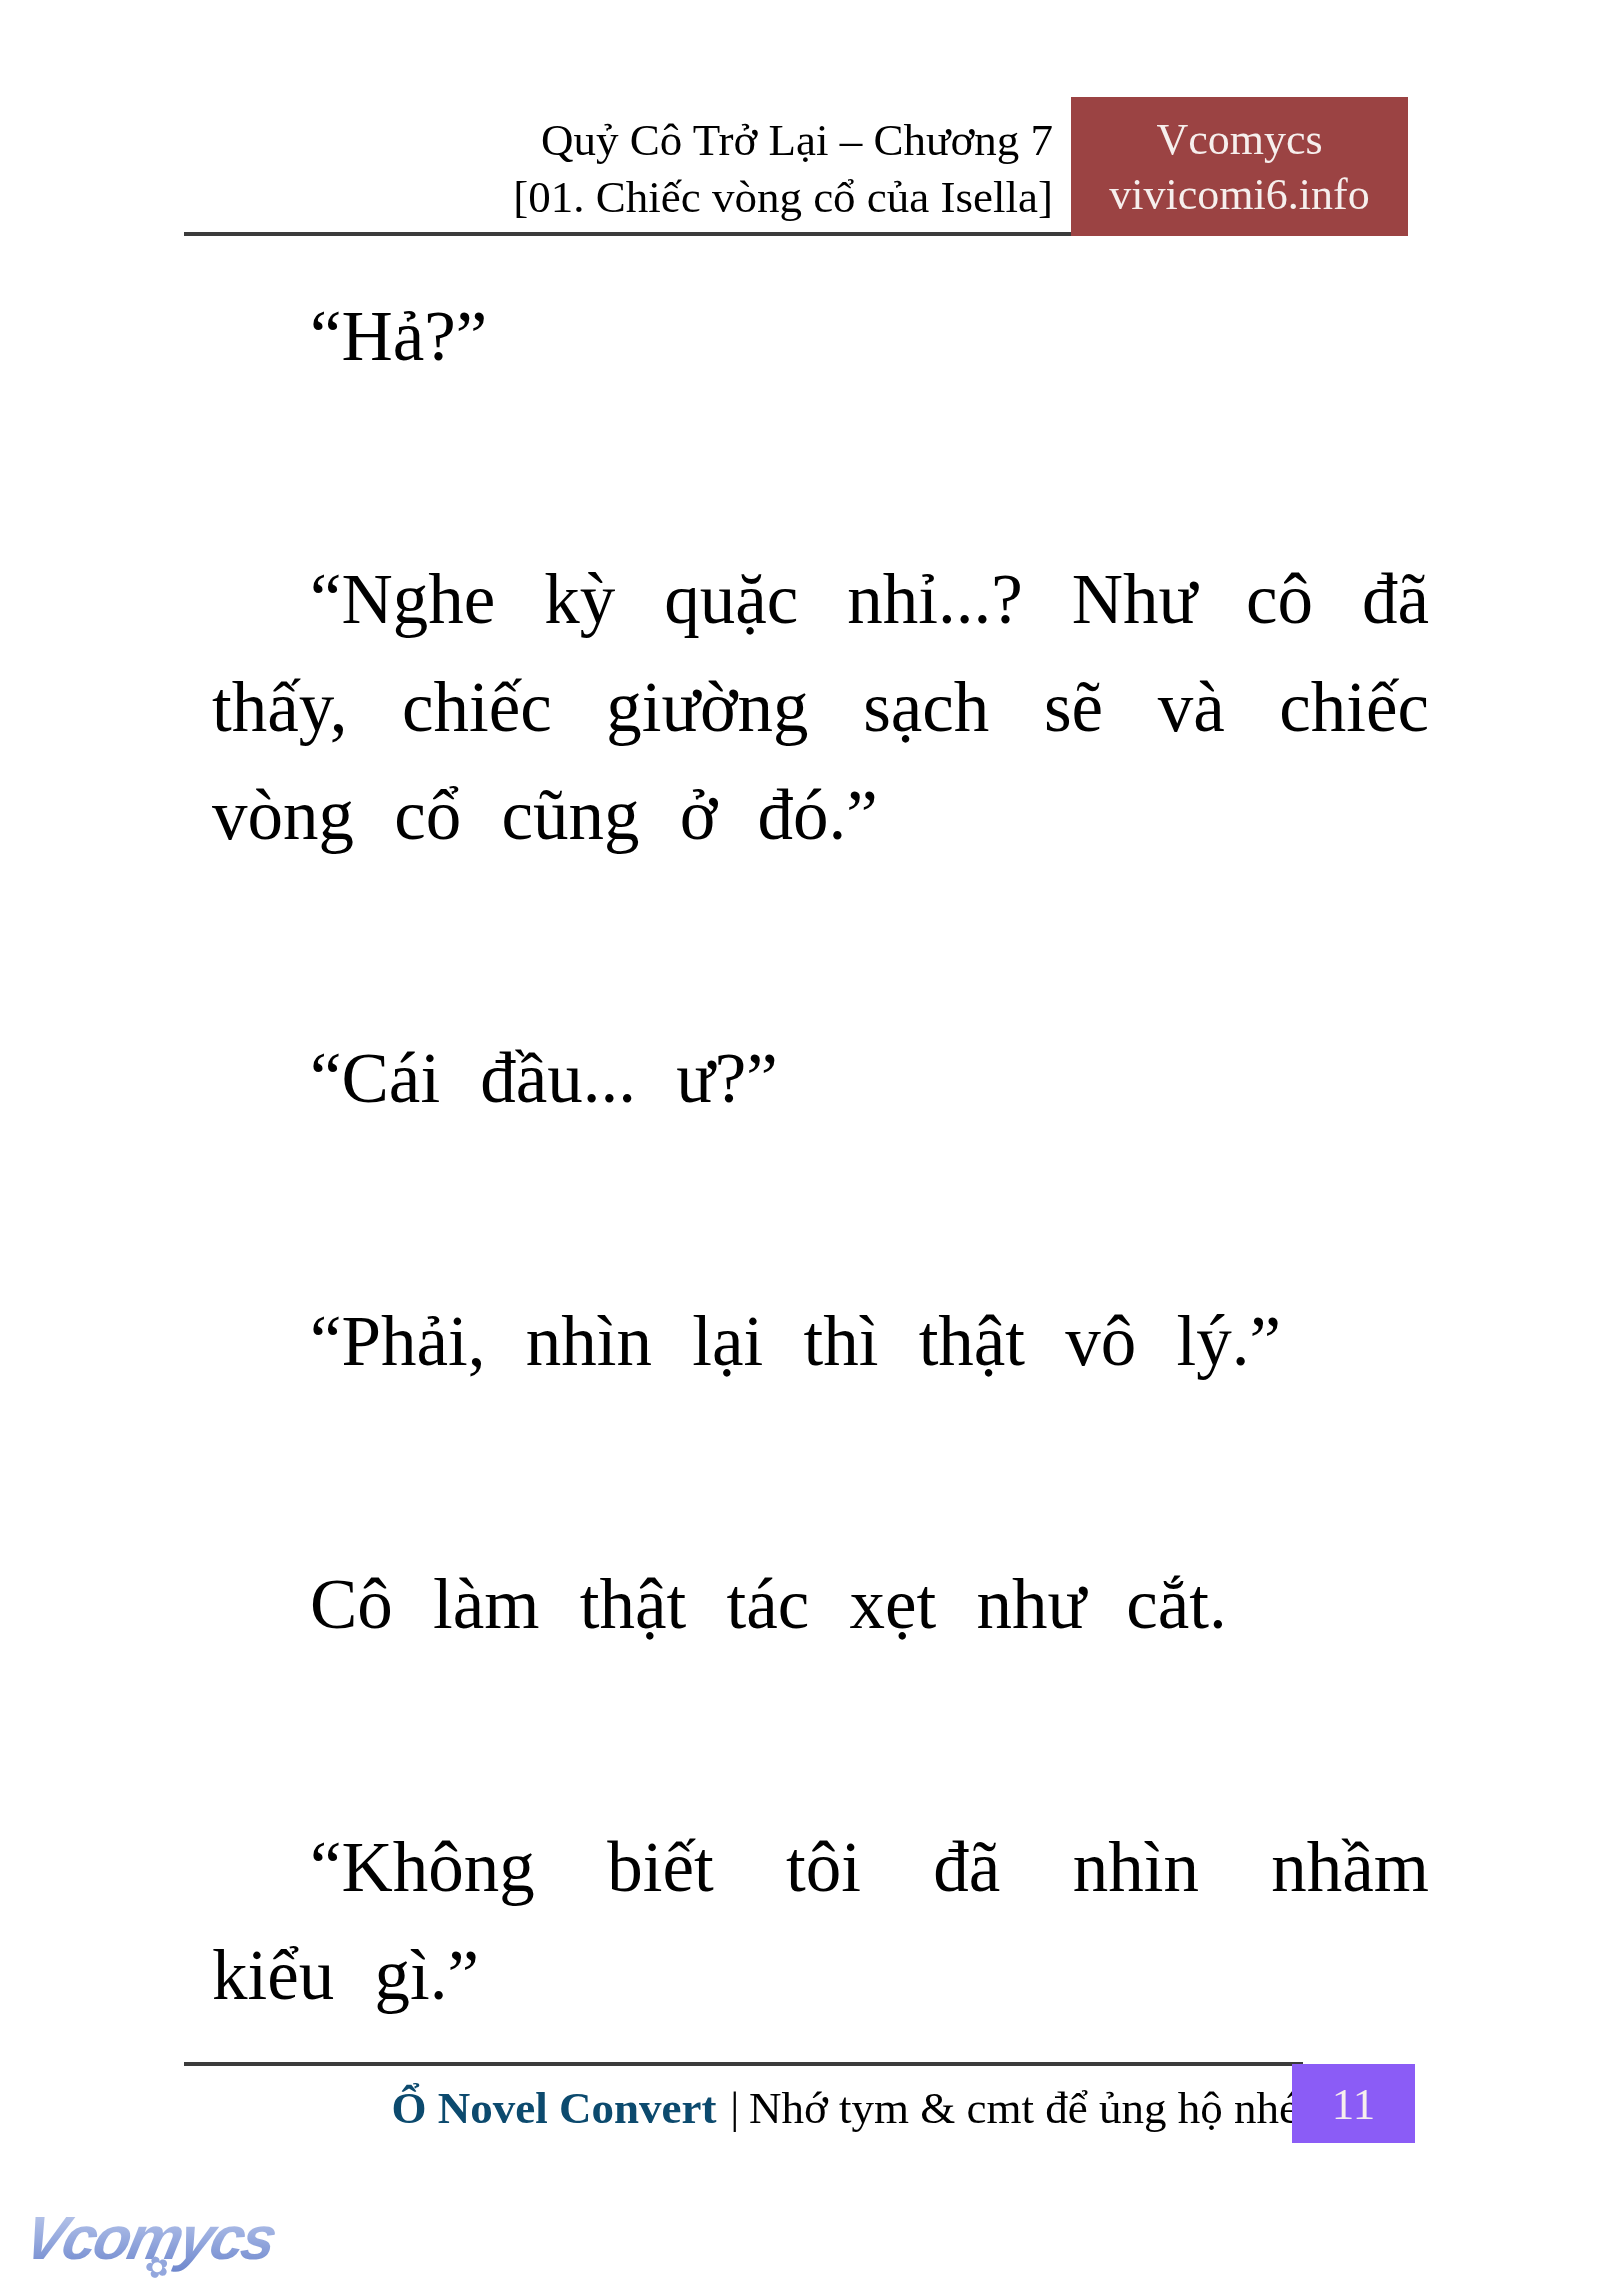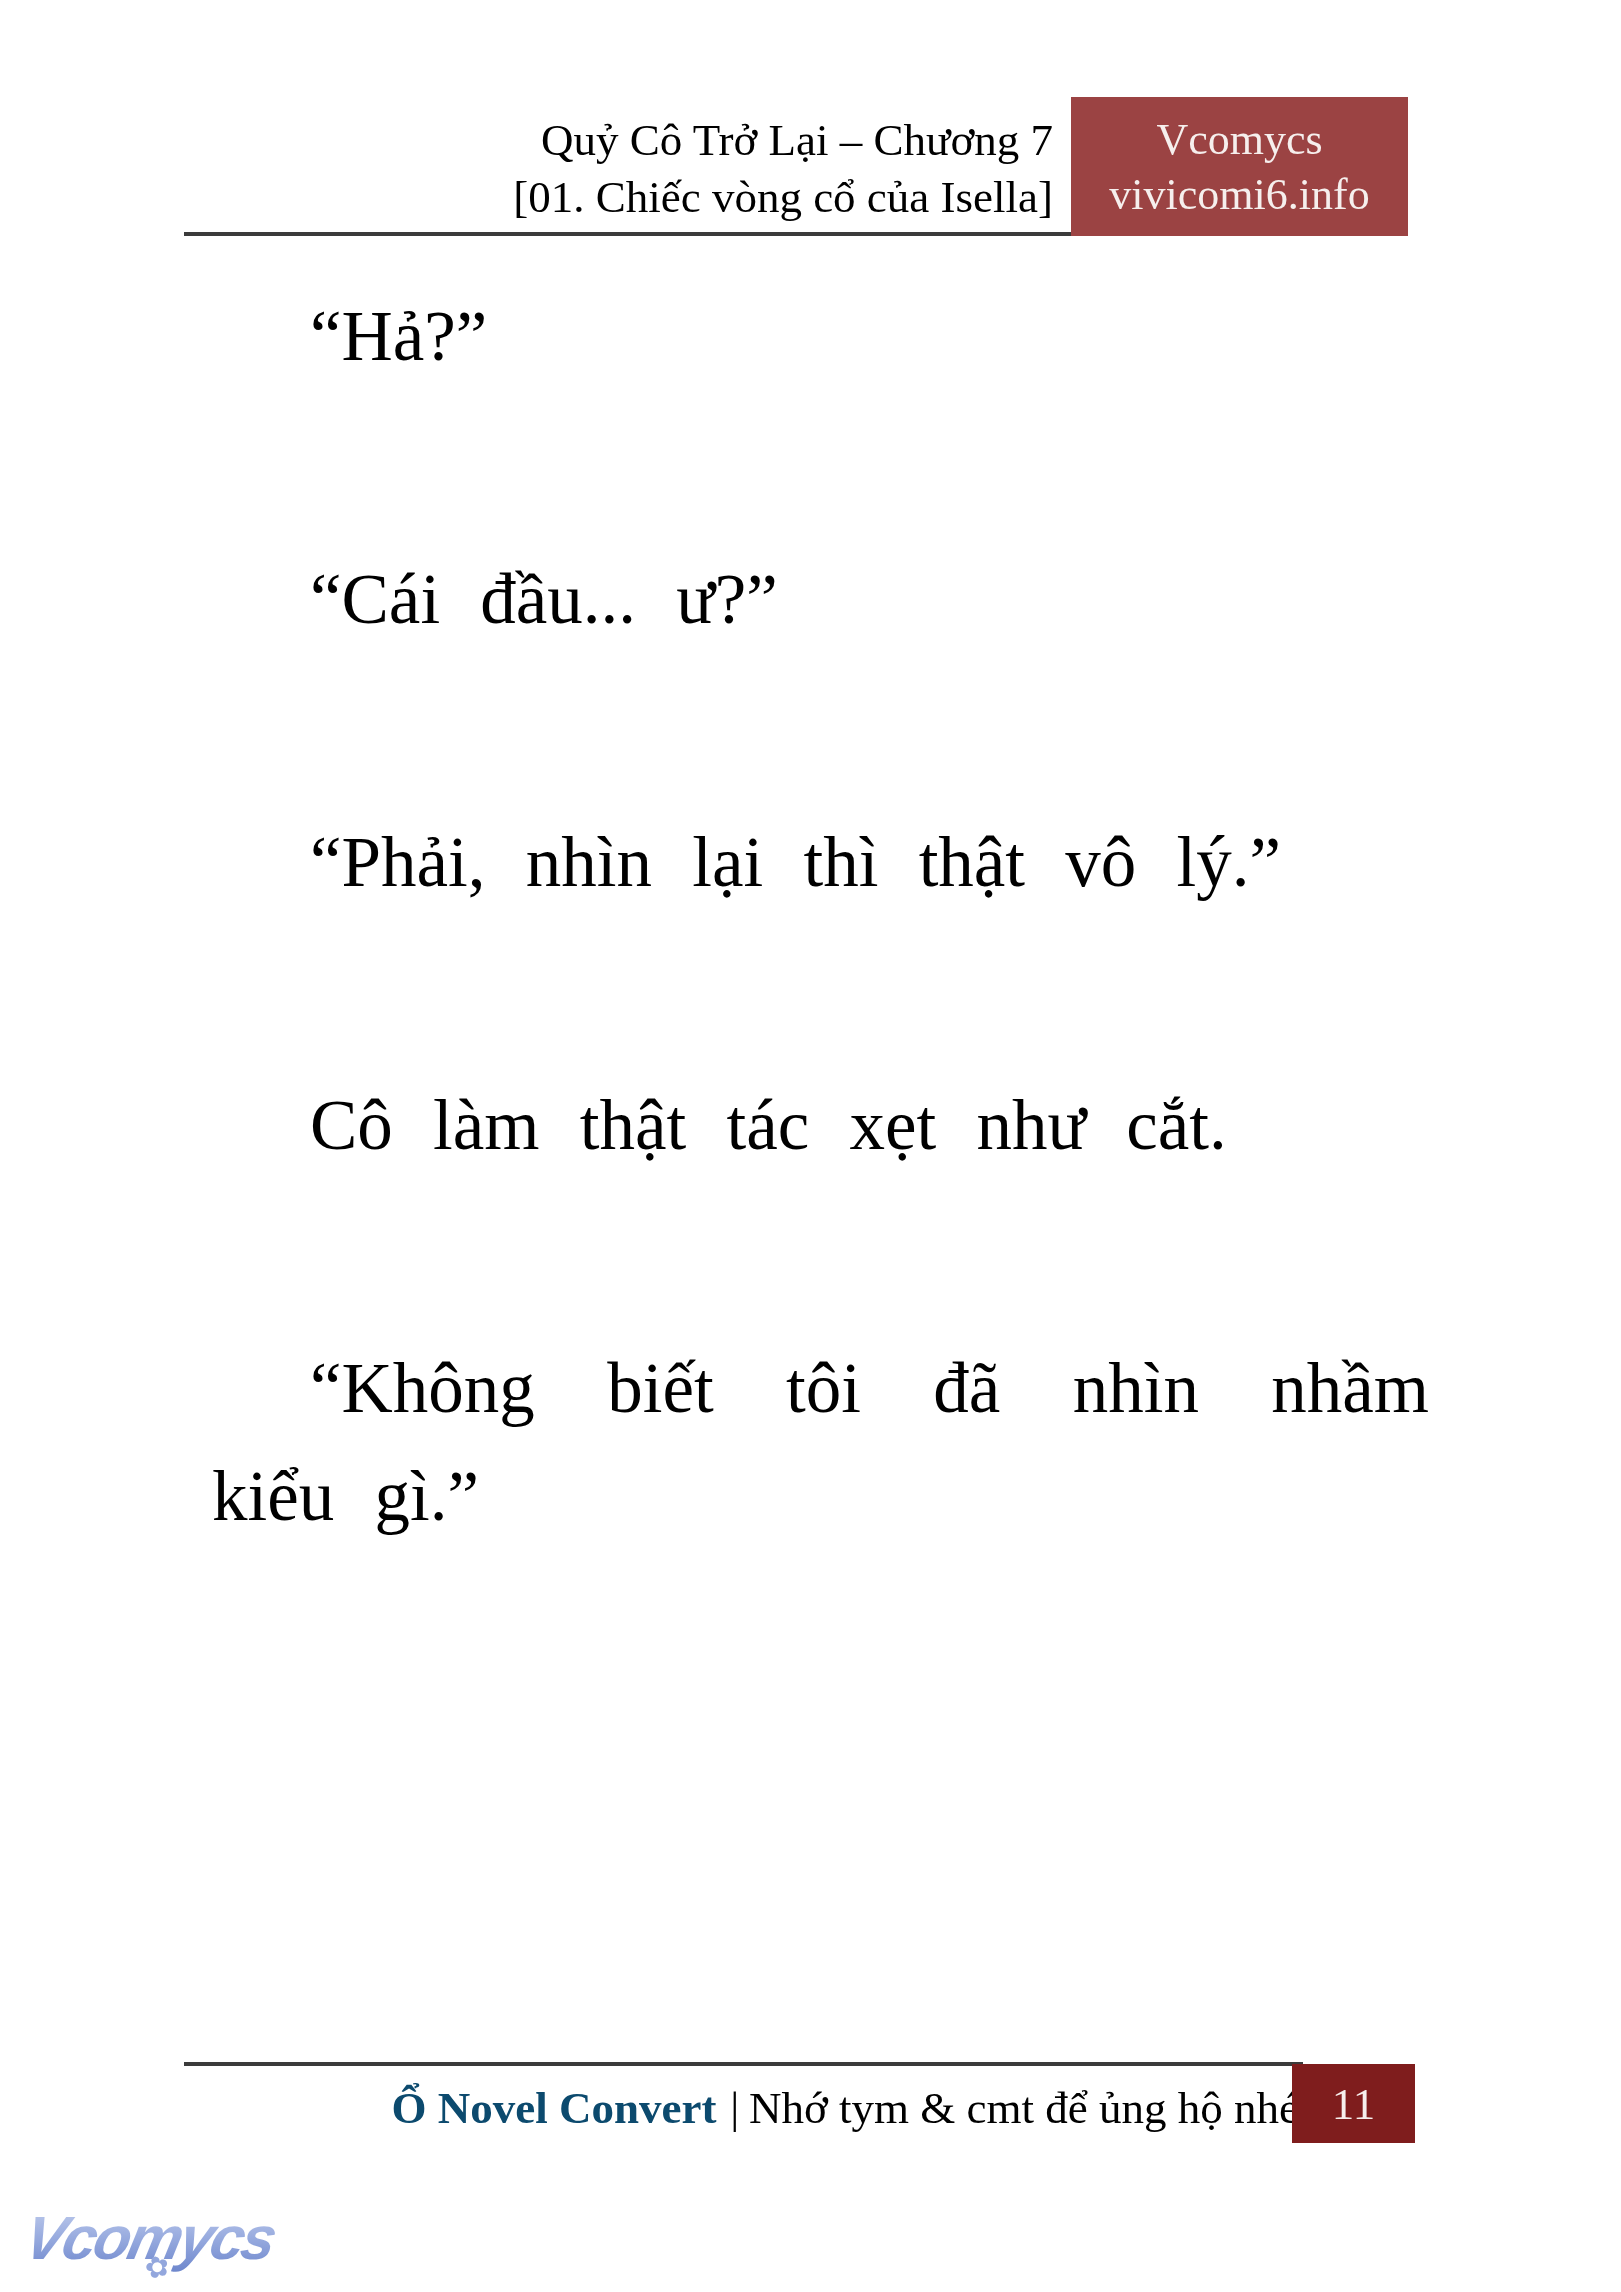--- a/index.html
+++ b/index.html
@@ -136,33 +136,34 @@
 
   <div class="brand-box" style="background: rgb(155, 67, 67); color: rgb(246, 239, 237);">
     <div>Vcomycs</div>
     <div>vivicomi6.info</div>
   </div>
 
   <div class="header-rule"></div>
 
   <div class="body-text">
     <p>“Hả?”</p>
+    <p>“Nghe kỳ quặc nhỉ...? Như cô đã thấy, chiếc giường sạch sẽ và chiếc vòng cổ cũng ở đó.”</p>
     <p>“Cái đầu... ư?”</p>
     <p>“Phải, nhìn lại thì thật vô lý.”</p>
     <p>Cô làm thật tác xẹt như cắt.</p>
     <p>“Không biết tôi đã nhìn nhầm kiểu gì.”</p>
   </div>
 
   <div class="footer-rule"></div>
 
   <div class="footer-text">
     <span class="footer-brand" style="color: #0c4a6e;">Ổ Novel Convert</span><span class="footer-separator">|</span><span>Nhớ tym &amp; cmt để ủng hộ nhé</span>
   </div>
 
-  <div class="page-number-box" style="background: #7f1d1d; color: rgb(246, 239, 237);">
+  <div class="page-number-box" style="background: #8b5cf6; color: rgb(246, 239, 237);">
     <span>11</span>
   </div>
 
   <div class="watermark">Vcomycs</div>
   <div class="watermark-flower">✿</div>
 
 </div>
 
 
 </body></html>

